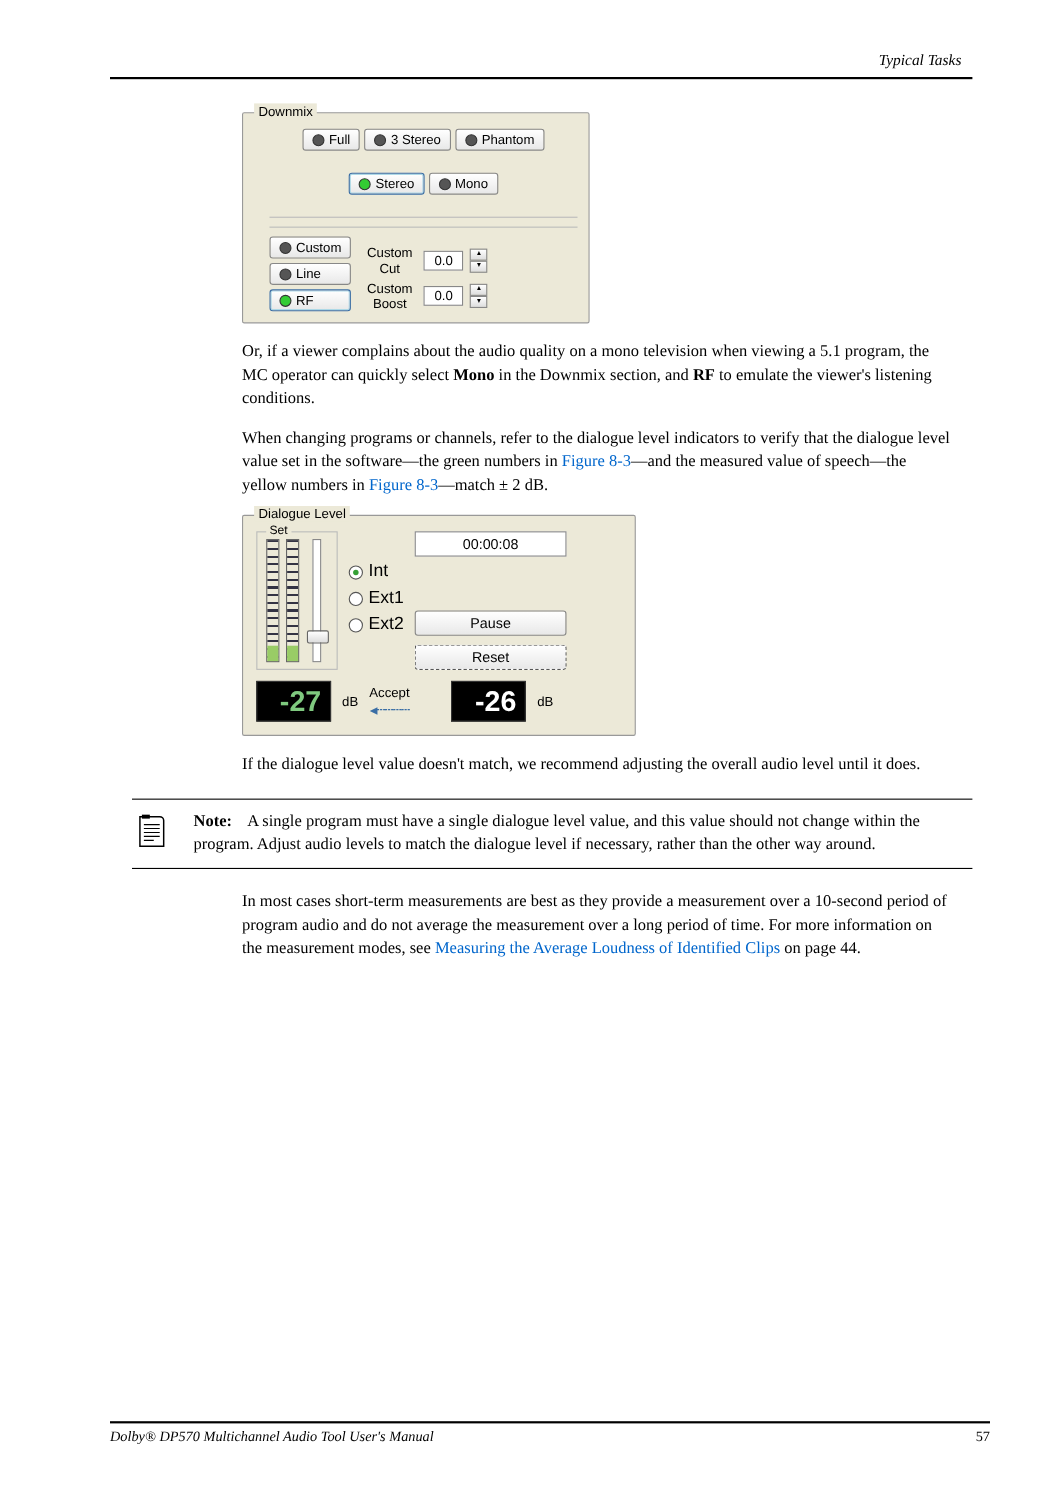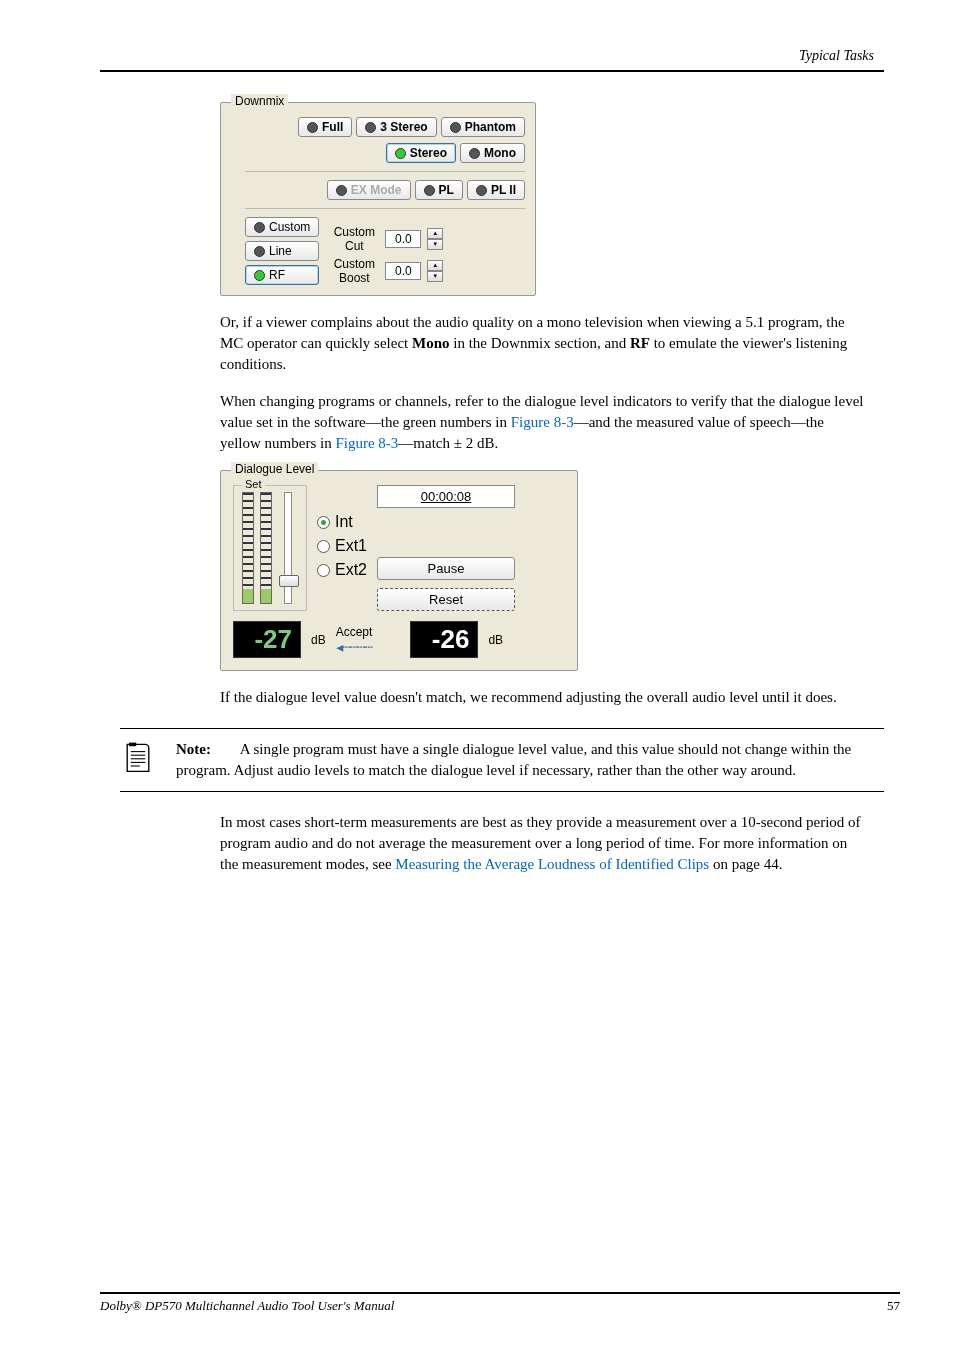--- a/index.html
+++ b/index.html
@@ -56,21 +56,21 @@
     top: -9px;
     left: 10px;
     background: #ece9d8;
     padding: 0 4px;
     font-size: 12px;
   }
   .downmix {
     width: 280px;
     padding: 14px 10px 10px 24px;
   }
-  .btn-row { display: flex; gap: 4px; margin-bottom: 6px; justify-content: flex-end; font-weight: bold;}
+  .btn-row { display: flex; gap: 4px; margin-bottom: 20px; justify-content: center;}
   .wbtn {
     background: linear-gradient(#fff,#e8e8e8);
     border: 1px solid #888;
     border-radius: 3px;
     padding: 2px 8px;
     display: inline-flex;
     align-items: center;
     gap: 4px;
     font-size: 12px;
     white-space: nowrap;
@@ -96,21 +96,21 @@
   .dl-sub { position:absolute; top:-8px; left:8px; background:#ece9d8; padding:0 3px; font-size:11px;}
   .meter { width:10px; height:110px; background: repeating-linear-gradient(to bottom, #334 0 2px, #ece9d8 2px 7px); border:1px solid #666; position:relative;}
   .meter-fill { position:absolute; left:0; right:0; bottom:0; height:14px; background:#9c6;}
   .slider-track { width:6px; height:110px; background:#fff; border:1px solid #888; position:relative; margin:0 6px;}
   .slider-thumb { position:absolute; left:-6px; bottom:16px; width:18px; height:10px; background:linear-gradient(#fff,#ddd); border:1px solid #666; border-radius:2px;}
   .radio-col { display:flex; flex-direction:column; gap:6px; padding-top:28px;}
   .radio-item { display:flex; align-items:center; gap:5px; font-size:16px;}
   .radio { width:11px; height:11px; border-radius:50%; background:#fff; border:1px solid #555; display:inline-flex; align-items:center; justify-content:center;}
   .radio.sel::after { content:""; width:5px; height:5px; border-radius:50%; background:#35a035;}
   .dl-right { display:flex; flex-direction:column; gap:8px; align-items:stretch;}
-  .timebox { background:#fff; border:1px solid #888; padding:3px 8px; text-align:center; font-size:13px; width:120px;text-decoration:underline;}
+  .timebox { background:#fff; border:1px solid #888; padding:3px 8px; text-align:center; font-size:13px; width:120px;}
   .pushbtn { background:linear-gradient(#fff,#e8e8e8); border:1px solid #888; border-radius:3px; padding:3px 8px; text-align:center; font-size:13px; width:120px;}
   .pushbtn.focus { border:1px dashed #555; }
   .dl-bottom { display:flex; align-items:center; gap:10px; margin-top:10px;}
   .readout { background:#000; color:#fff; font-family: 'Arial Black', Arial, sans-serif; font-weight:900; font-size:26px; padding:2px 8px; border:1px solid #333; min-width:50px; text-align:right;}
   .readout.green { color:#7fc97f; }
   .readout.yellow { color:#ffffff;margin-left:28px; }
   .db-label { font-size:12px; }
   .accept-col { display:flex; flex-direction:column; align-items:center; font-size:12px;}
   .arrow-left { font-size:14px; color:#3a6ea5; letter-spacing:-1px;}
   
@@ -153,34 +153,20 @@
         <span class="wbtn selected">
             <span class="led green"></span>
             <span>Stereo</span>
           </span>
         <span class="wbtn">
             <span class="led"></span>
             <span>Mono</span>
           </span>
       </div>
       <div class="sep"></div>
-      <div class="btn-row">
-        <span class="wbtn">
-            <span class="led"></span>
-            <span class="disabled-text">EX Mode</span>
-          </span>
-        <span class="wbtn">
-            <span class="led"></span>
-            <span>PL</span>
-          </span>
-        <span class="wbtn">
-            <span class="led"></span>
-            <span>PL II</span>
-          </span>
-      </div>
       <div class="sep"></div>
       <div class="dm-lower">
         <div class="dm-col">
           <span class="wbtn">
               <span class="led"></span>
               <span>Custom</span>
             </span>
           <span class="wbtn">
               <span class="led"></span>
               <span>Line</span>
@@ -278,21 +264,21 @@
       <path d="M8 6 h20 a4 4 0 0 1 4 4 v26 h-24 z" fill="#fff" stroke="#000" stroke-width="1.5"></path>
       <rect x="10" y="4" width="8" height="4" fill="#000"></rect>
       <line x1="12" y1="14" x2="28" y2="14" stroke="#000" stroke-width="1.2"></line>
       <line x1="12" y1="18" x2="28" y2="18" stroke="#000" stroke-width="1.2"></line>
       <line x1="12" y1="22" x2="28" y2="22" stroke="#000" stroke-width="1.2"></line>
       <line x1="12" y1="26" x2="28" y2="26" stroke="#000" stroke-width="1.2"></line>
       <line x1="12" y1="30" x2="22" y2="30" stroke="#000" stroke-width="1.2"></line>
     </svg>
     <div class="note-text">
       <span class="note-label">Note:</span>
-      <span style="margin-left:25px;">A single program must have a single dialogue level value, and this value should not change within the program. Adjust audio levels to match the dialogue level if necessary, rather than the other way around.</span>
+      <span style="margin-left:10px;">A single program must have a single dialogue level value, and this value should not change within the program. Adjust audio levels to match the dialogue level if necessary, rather than the other way around.</span>
     </div>
   </div>
 
   <div class="content-indent">
     <p class="body-text">
       <span>In most cases short-term measurements are best as they provide a measurement over a 10-second period of program audio and do not average the measurement over a long period of time. For more information on the measurement modes, see </span><span class="link">Measuring the Average Loudness of Identified Clips</span><span> on page 44.</span>
     </p>
   </div>
 
   <div class="footer">

